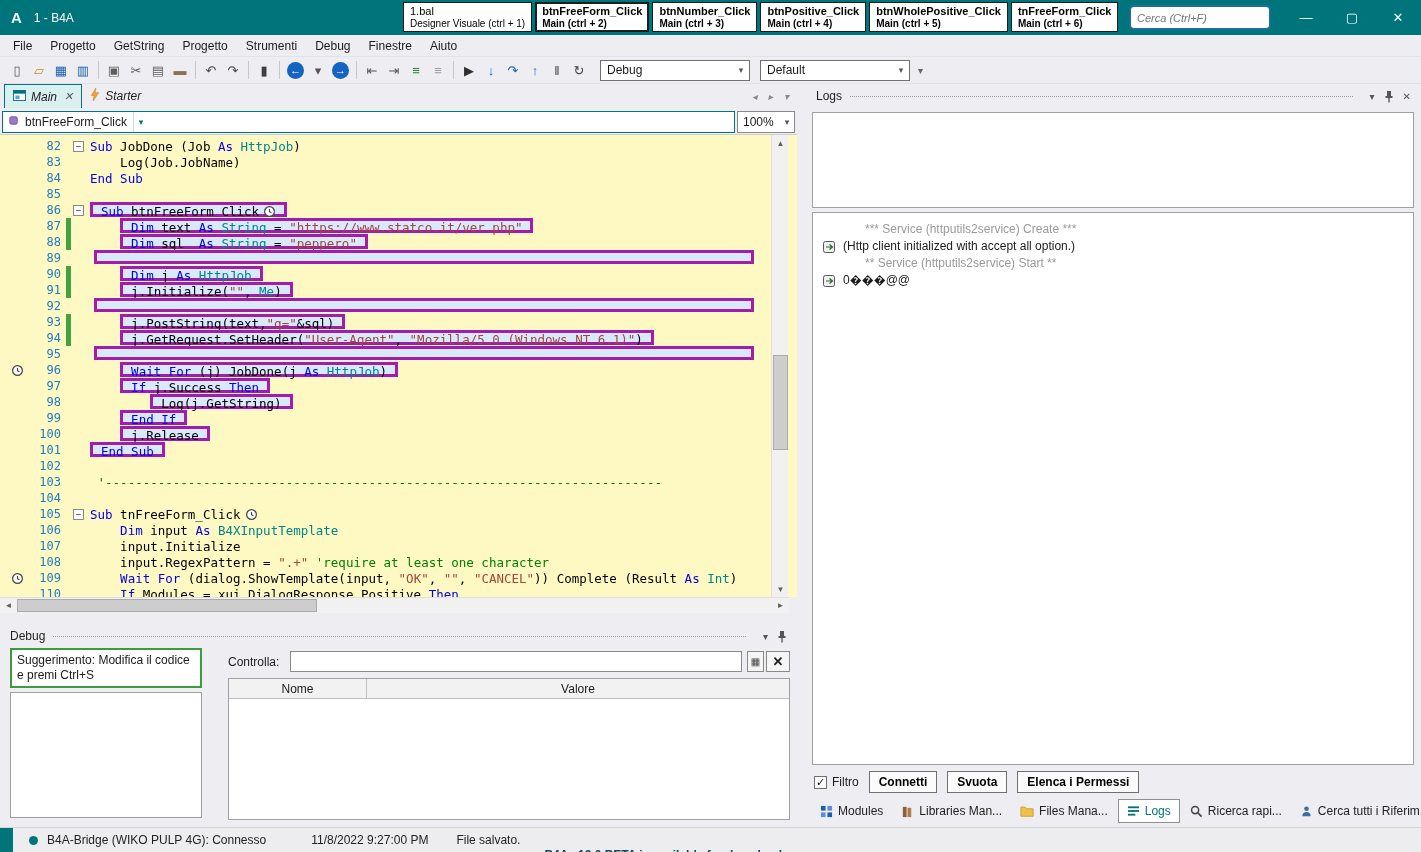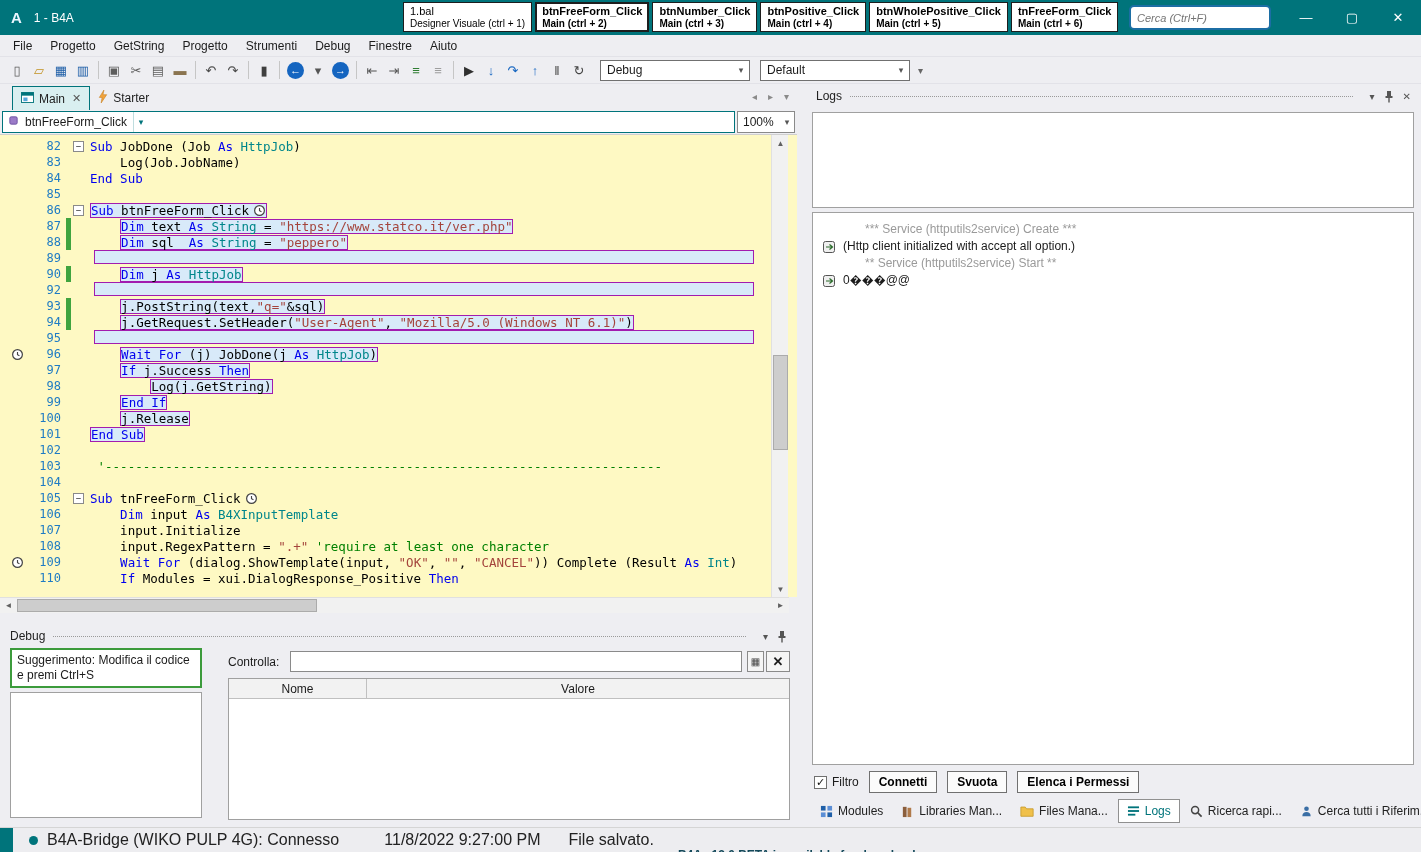--- a/index.html
+++ b/index.html
@@ -30,21 +30,21 @@
   .ticon.circ { width: 17px; height: 17px; border-radius: 50%; margin: 0 3px; font-size: 11px; }
   .tsep { width: 1px; height: 18px; background: #C6C6C6; margin: 0 4px; }
   .combo { height: 21px; background: #fff; border: 1px solid #707070; display: flex; align-items: center; font-size: 12px; }
   .combo .cval { flex: 1; padding: 0 6px; white-space: nowrap; overflow: hidden; }
   .combo .carr { width: 16px; text-align: center; color: #555; font-size: 9px; }
   .combo.debug, .combo.default { width: 150px; margin-left: 10px; }
   .overflow-ic { margin-left: 8px; color: #666; font-size: 10px; }
 
   
   .left-col { position: absolute; left: 0; top: 84px; width: 797px; height: 743px; background: #EEEEF2; }
-  .etabs { height: 26px; display: flex; align-items: flex-end; padding-left: 12px; position: relative; }
+  .etabs { height: 26px; display: flex; align-items: flex-start; padding-left: 4px; position: relative; font-style: italic; }
   .etab { display: flex; align-items: center; gap: 5px; padding: 3px 8px; font-size: 12px; height: 24px; color: #222; }
   .etab.active { background: #D9EFF0; border: 1px solid #00747B; border-bottom: none; }
   .etab .close { color: #555; font-size: 11px; margin-left: 2px; }
   .enav { position: absolute; right: 8px; top: 7px; display: flex; gap: 11px; color: #8a8a8a; font-size: 10px; }
   .method-row { height: 24px; display: flex; align-items: center; padding: 1px 2px; gap: 2px; background: #EEEEF2; }
   .method-combo { flex: 1; height: 22px; border: 1px solid #00747B; background: #fff; display: flex; align-items: center; gap: 6px; padding-left: 5px; }
   .method-combo .carr { width: 15px; text-align: center; color: #00747B; font-size: 9px; border-left: 1px solid #BFDDDF; align-self: stretch; line-height: 20px; }
   .zoom-combo { width: 58px; height: 22px; border: 1px solid #8a8a8a; background: #fff; display: flex; align-items: center; }
   .zoom-combo .mval { flex: 1; padding-left: 5px; }
   .zoom-combo .carr { width: 14px; text-align: center; color: #555; font-size: 9px; }
@@ -53,21 +53,21 @@
   .code-wrap { position: relative; height: 463px; background: #fef9c3; border-top: 1px solid #CFCFCF; overflow: hidden; }
   .code-lines { position: absolute; top: 0; left: 0; right: 26px; bottom: 0; padding-top: 3px; overflow: hidden; }
   .crow { display: flex; height: 16px; align-items: center; font-family: "DejaVu Sans Mono", monospace; font-size: 12.5px; }
   .cmargin { width: 30px; flex: none; display: flex; justify-content: center; align-items: center; }
   .cnum { width: 34px; flex: none; text-align: right; color: #1E7BC4; font-size: 12px; padding-right: 3px; font-family: "DejaVu Sans Mono", monospace; }
   .cbar { width: 9px; flex: none; height: 16px; position: relative; }
   .cbar.on::after { content: ""; position: absolute; left: 2px; top: 0; width: 5px; height: 16px; background: #3FA43F; }
   .cfold { width: 17px; flex: none; display: flex; align-items: center; }
   .foldbox { width: 11px; height: 11px; border: 1px solid #8a8a8a; background: #fff; font-size: 9px; line-height: 9px; text-align: center; color: #333; }
   .ctext { white-space: pre; flex: 1; overflow: hidden; }
-  .boxsel { background: #D8EAF9; border: 1px solid #a21caf; padding: 0 0; display: inline-block; height: 15px; line-height: 14px; }
+  .boxsel { background: #D8EAF9; border: 3px solid #a21caf; padding: 0 8px; display: inline-block; height: 15px; line-height: 14px; }
   .boxsel.wide { width: 660px; margin-left: 4px; height: 14px; }
   .tk-k { color: #0000EE; } .tk-t { color: #00868B; } .tk-s { color: #A4443C; } .tk-c { color: #008000; } .tk-p { color: #000; }
   .clockwrap svg { vertical-align: -2px; margin-left: 4px; }
   .vscroll { position: absolute; right: 9px; top: 0; width: 17px; height: 100%; background: #F1F1F1; border-left: 1px solid #E0E0E0; }
   .v-arrow { position: absolute; left: 0; width: 17px; height: 16px; display: flex; align-items: center; justify-content: center; color: #606060; font-size: 8px; }
   .v-arrow.up { top: 0; } .v-arrow.down { bottom: 0; }
   .v-thumb { position: absolute; left: 1px; top: 220px; width: 15px; height: 95px; background: #CDCDCD; border: 1px solid #ABABAB; }
   .hscroll { height: 16px; width: calc(100% - 8px); background: #F1F1F1; position: relative; border-top: 1px solid #E0E0E0; }
   .h-arrow { position: absolute; top: 0; width: 17px; height: 15px; display: flex; align-items: center; justify-content: center; color: #606060; font-size: 8px; }
   .h-arrow.left { left: 0; } .h-arrow.right { right: 0; }
@@ -104,21 +104,21 @@
   .log-btn { height: 22px; border: 1px solid #707070; background: #FBFBFB; padding: 0 9px; font-weight: bold; font-size: 12px; display: flex; align-items: center; margin-left: 10px; font-family: "Liberation Sans", sans-serif; }
   .logs-tabs { position: absolute; left: 0; top: 713px; width: 100%; height: 28px; display: flex; align-items: center; padding-left: 6px; gap: 2px; }
   .ltab { display: flex; align-items: center; gap: 5px; padding: 4px 8px; font-size: 12px; color: #222; white-space: nowrap; }
   .ltab.active { background: #fff; border: 1px solid #909090; color: #00747B; }
   .ltab-icon { display: flex; align-items: center; }
 
   
   .statusbar { position: absolute; left: 0; top: 827px; width: 100%; height: 25px; background: #EDEDF0; border-top: 1px solid #D5D5D5; display: flex; align-items: center; }
   .sb-corner { width: 13px; height: 100%; background: #00747B; flex: none; }
   .sb-dot { width: 9px; height: 9px; background: #00747B; border-radius: 50%; margin-left: 16px; flex: none; }
-  .sb-item { margin-left: 9px; font-size: 16px; color: #222; white-space: nowrap; }
+  .sb-item { margin-left: 9px; font-size: 12px; color: #222; white-space: nowrap; }
   .sb-item.ts { margin-left: 45px; }
   .sb-item.fs { margin-left: 28px; }
   .sb-link { margin-left: 24px; font-size: 12px; font-weight: bold; color: #14495A; text-decoration: underline; cursor: pointer; white-space: nowrap; margin-top: 29px; }
 </style>
 </head>
 <body>
 
 <div class="app">
 
   <div class="titlebar">
@@ -372,20 +372,27 @@
             <div class="cbar"></div>
             <div class="cfold"></div>
             <div class="ctext"><span class="boxsel wide"></span></div>
           </div>
           <div class="crow">
             <div class="cmargin"></div>
             <div class="cnum">90</div>
             <div class="cbar on"></div>
             <div class="cfold"></div>
             <div class="ctext"><span class="tk-p">    </span><span class="boxsel"><span class="tk-p"></span><span class="tk-k">Dim</span><span class="tk-p"> j </span><span class="tk-k">As</span><span class="tk-p"> </span><span class="tk-t">HttpJob</span></span></div>
+          </div>
+          <div class="crow">
+            <div class="cmargin"></div>
+            <div class="cnum">91</div>
+            <div class="cbar on"></div>
+            <div class="cfold"></div>
+            <div class="ctext"><span class="tk-p">    </span><span class="boxsel"><span class="tk-p">j.Initialize(</span><span class="tk-s">""</span><span class="tk-p">, </span><span class="tk-t">Me</span><span class="tk-p">)</span></span></div>
           </div>
           <div class="crow">
             <div class="cmargin"></div>
             <div class="cnum">92</div>
             <div class="cbar"></div>
             <div class="cfold"></div>
             <div class="ctext"><span class="boxsel wide"></span></div>
           </div>
           <div class="crow">
             <div class="cmargin"></div>

